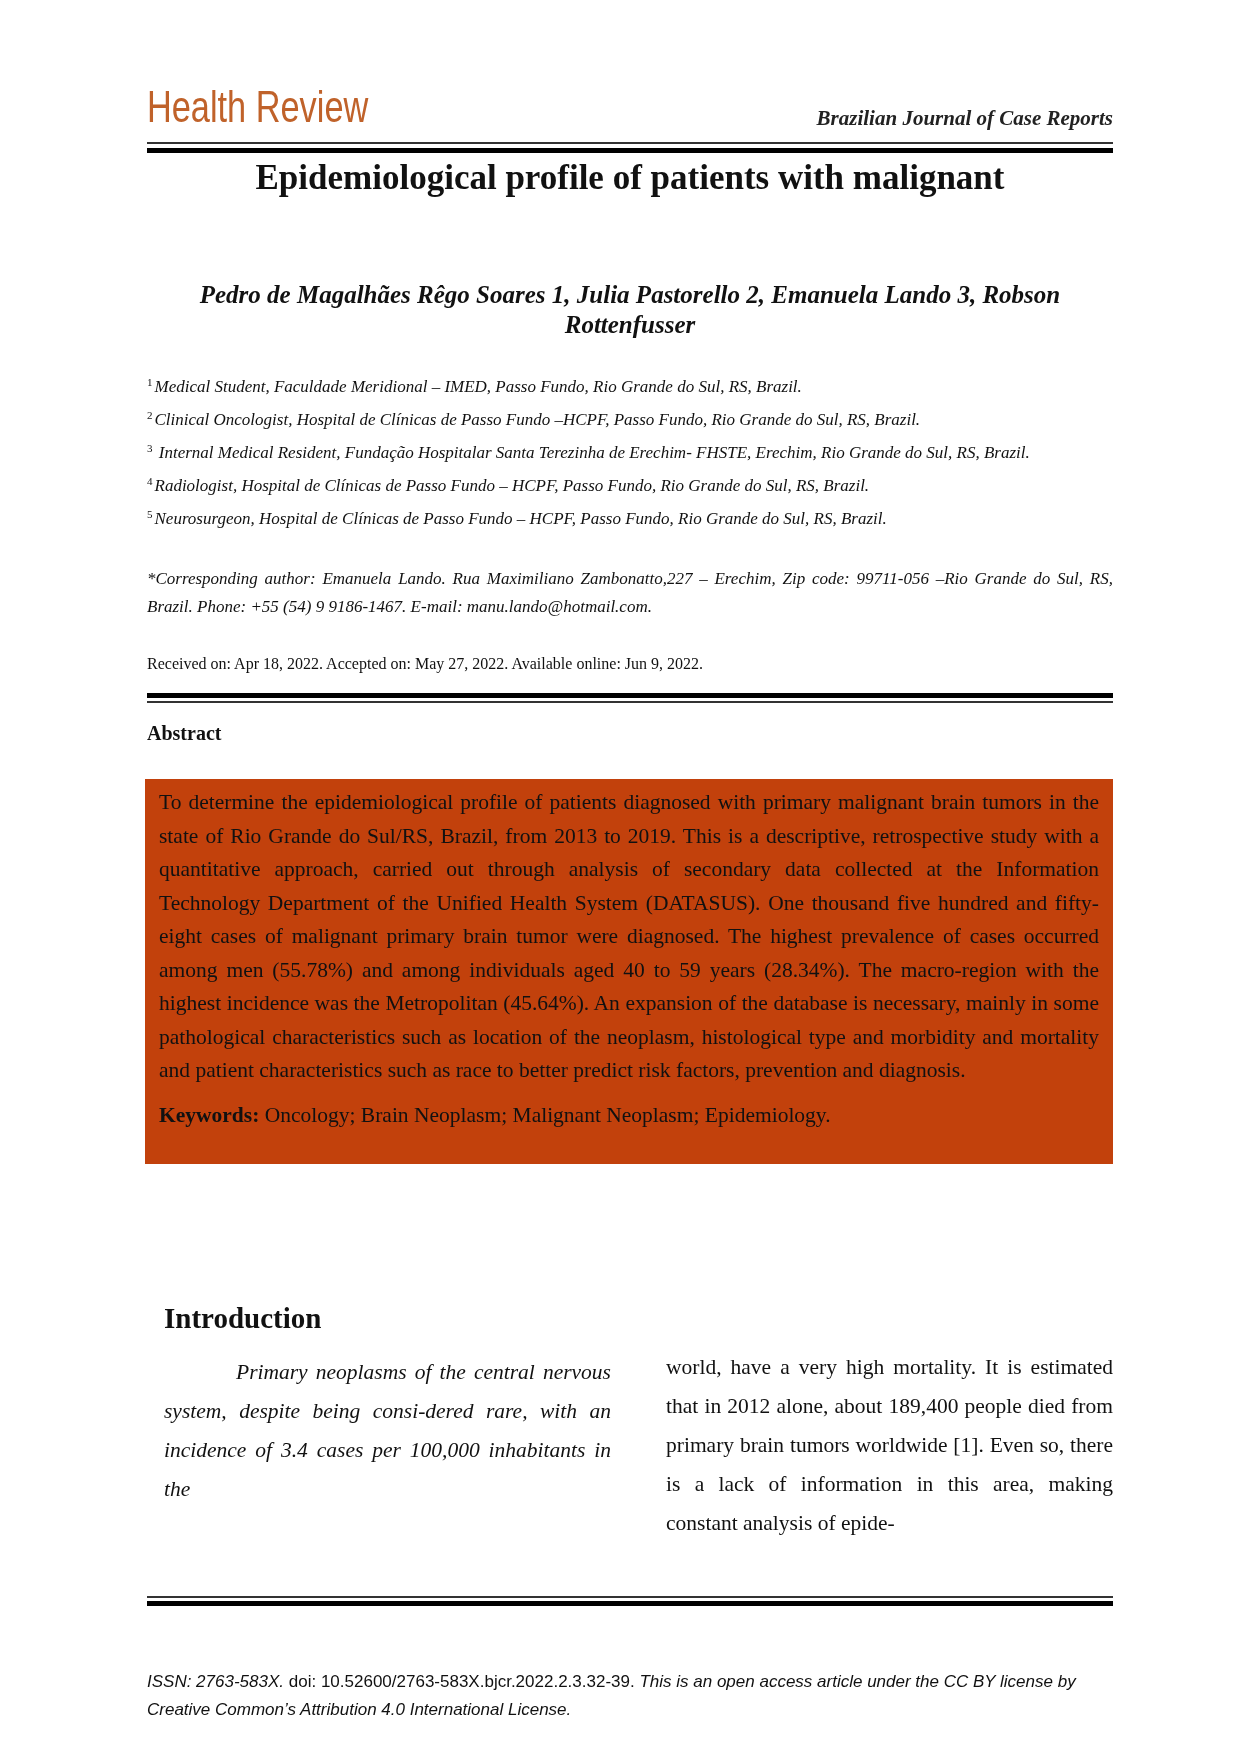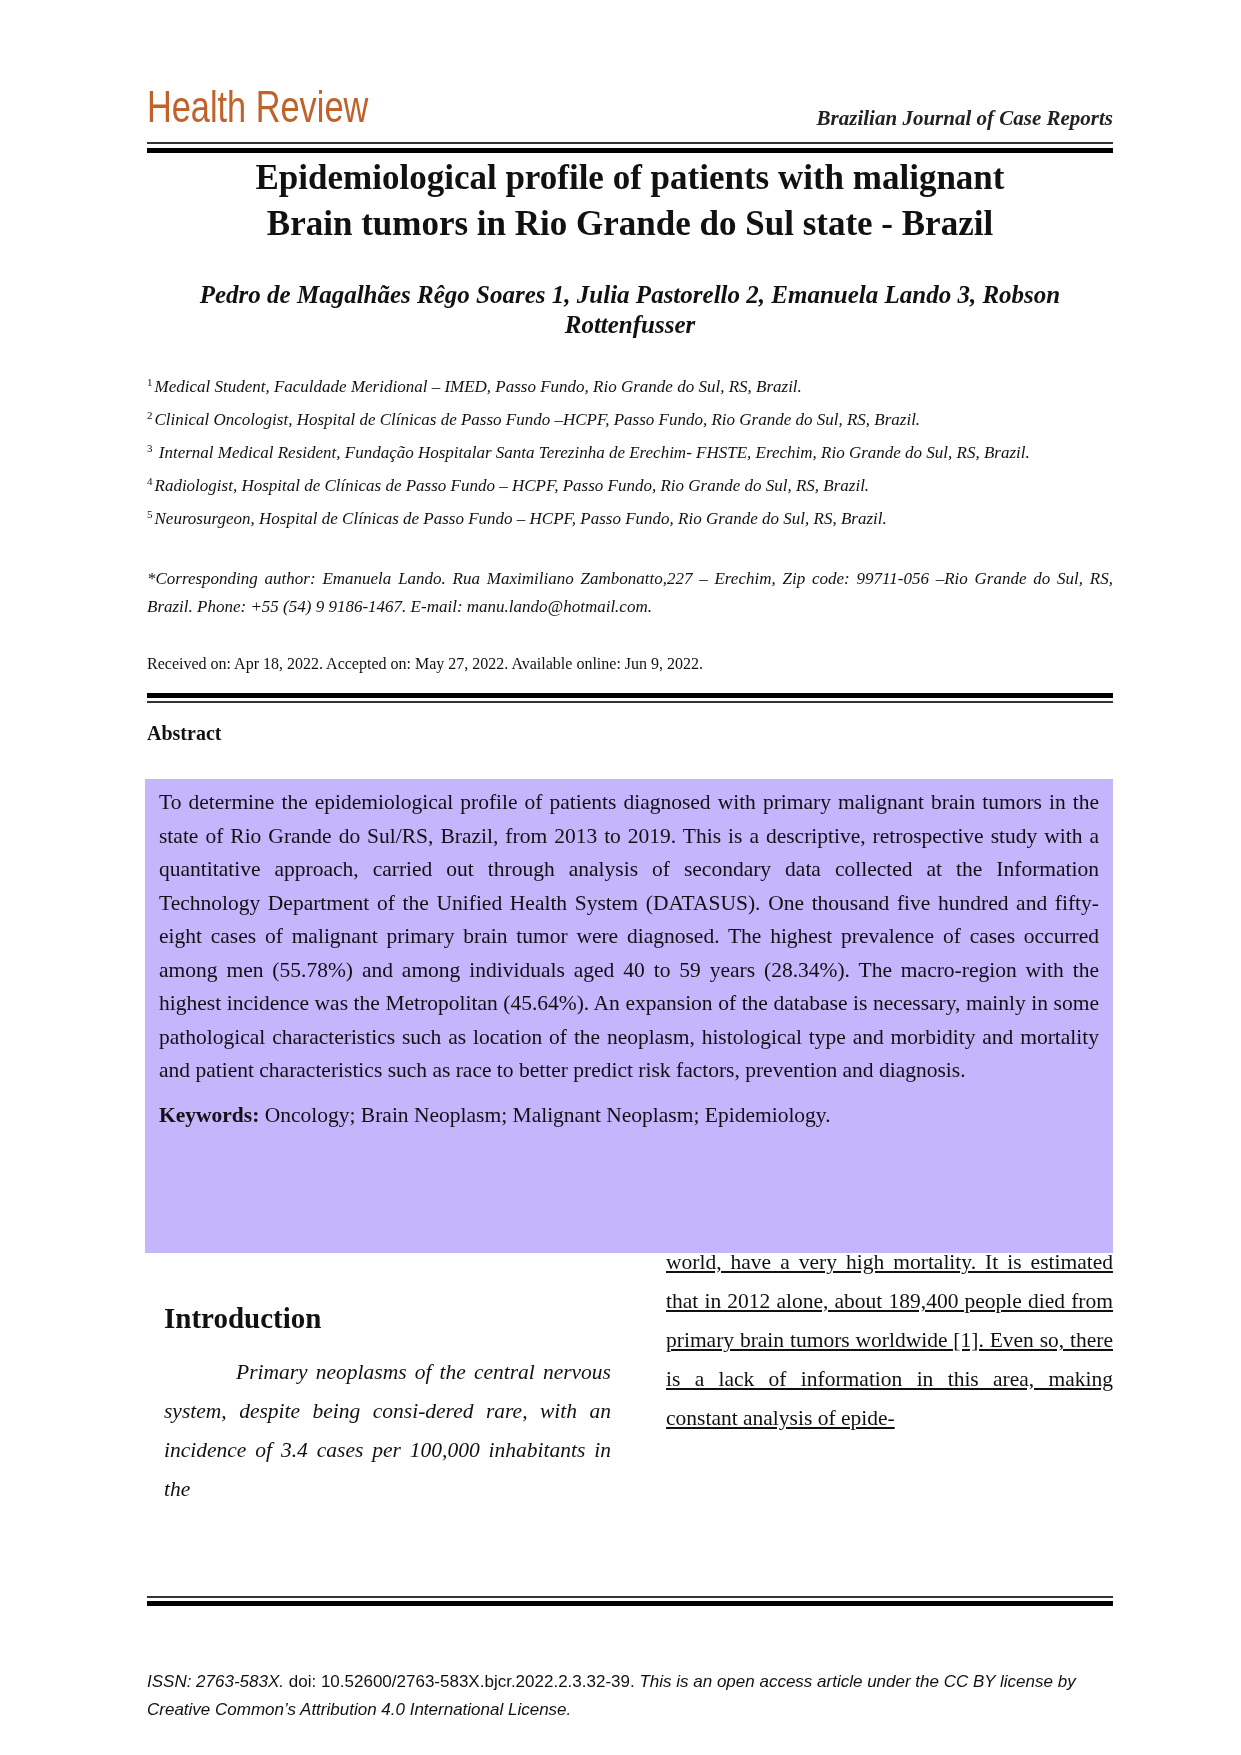--- a/index.html
+++ b/index.html
@@ -18,28 +18,28 @@
 
     .affils { position: absolute; left: 147px; top: 368px; width: 966px; font-style: italic; font-size: 17px; line-height: 28px; }
     .affil { text-align: justify; }
     .affil sup { font-size: 11px; vertical-align: 6px; font-style: normal; margin-right: 2px; }
 
     .corresp { position: absolute; left: 147px; top: 565px; width: 966px; font-style: italic; font-size: 17px; line-height: 28px; text-align: justify; }
 
     .dates { position: absolute; left: 147px; top: 655px; width: 966px; font-size: 16px; }
 
     .abstract-heading { position: absolute; left: 147px; top: 722px; width: 966px; font-weight: bold; font-size: 20px; }
-    .abstract-box { position: absolute; left: 145px; top: 779px; width: 968px; height: 474px; background: #c4b5fd; box-sizing: border-box; padding: 7px 14px 0 14px; }
+    .abstract-box { position: absolute; left: 145px; top: 779px; width: 968px; height: 385px; background: #c2410c; box-sizing: border-box; padding: 7px 14px 0 14px; }
     .abstract-text { font-size: 21.5px; line-height: 33.5px; text-align: justify; }
     .keywords { margin-top: 12px; font-size: 21.5px; line-height: 30px; }
     .keywords b { font-weight: bold; }
 
     .col { position: absolute; top: 1285px; width: 447px; font-size: 21.5px; line-height: 39px; text-align: justify; }
     .col-left { left: 164px; top: 1299px; }
-    .col-right { left: 666px; top: 1243px; text-decoration: underline; }
+    .col-right { left: 666px; top: 1348px; }
     .intro-heading { font-weight: bold; font-size: 29px; line-height: 38px; margin: 0 0 16px 0; }
     .indent { text-indent: 72px; font-style: italic; }
 
     .footer { position: absolute; left: 147px; top: 1668px; width: 966px; font-family: "Liberation Sans", sans-serif; font-size: 17px; line-height: 28px; font-style: italic; }
     .footer .normal { font-style: normal; }
   </style>
 </head>
 <body>
 
 <div class="header">
@@ -48,21 +48,20 @@
 </div>
 
 <div class="rule-double" style="top:142px;">
   <div class="thin"></div>
     <div class="gap"></div>
     <div class="thick"></div>
 </div>
 
 <div class="title">
   <div>Epidemiological profile of patients with malignant</div>
-  <div>Brain tumors in Rio Grande do Sul state - Brazil</div>
 </div>
 
 <div class="authors">
   <div>Pedro de Magalhães Rêgo Soares 1, Julia Pastorello 2, Emanuela Lando 3, Robson Rottenfusser</div>
 </div>
 
 <div class="affils">
   <div class="affil"><sup>1</sup><span>Medical Student, Faculdade Meridional – IMED, Passo Fundo, Rio Grande do Sul, RS, Brazil.</span></div>
   <div class="affil"><sup>2</sup><span>Clinical Oncologist, Hospital de Clínicas de Passo Fundo –HCPF, Passo Fundo, Rio Grande do Sul, RS, Brazil.</span></div>
   <div class="affil"><sup>3</sup><span> Internal Medical Resident, Fundação Hospitalar Santa Terezinha de Erechim- FHSTE, Erechim, Rio Grande do Sul, RS, Brazil.</span></div>

